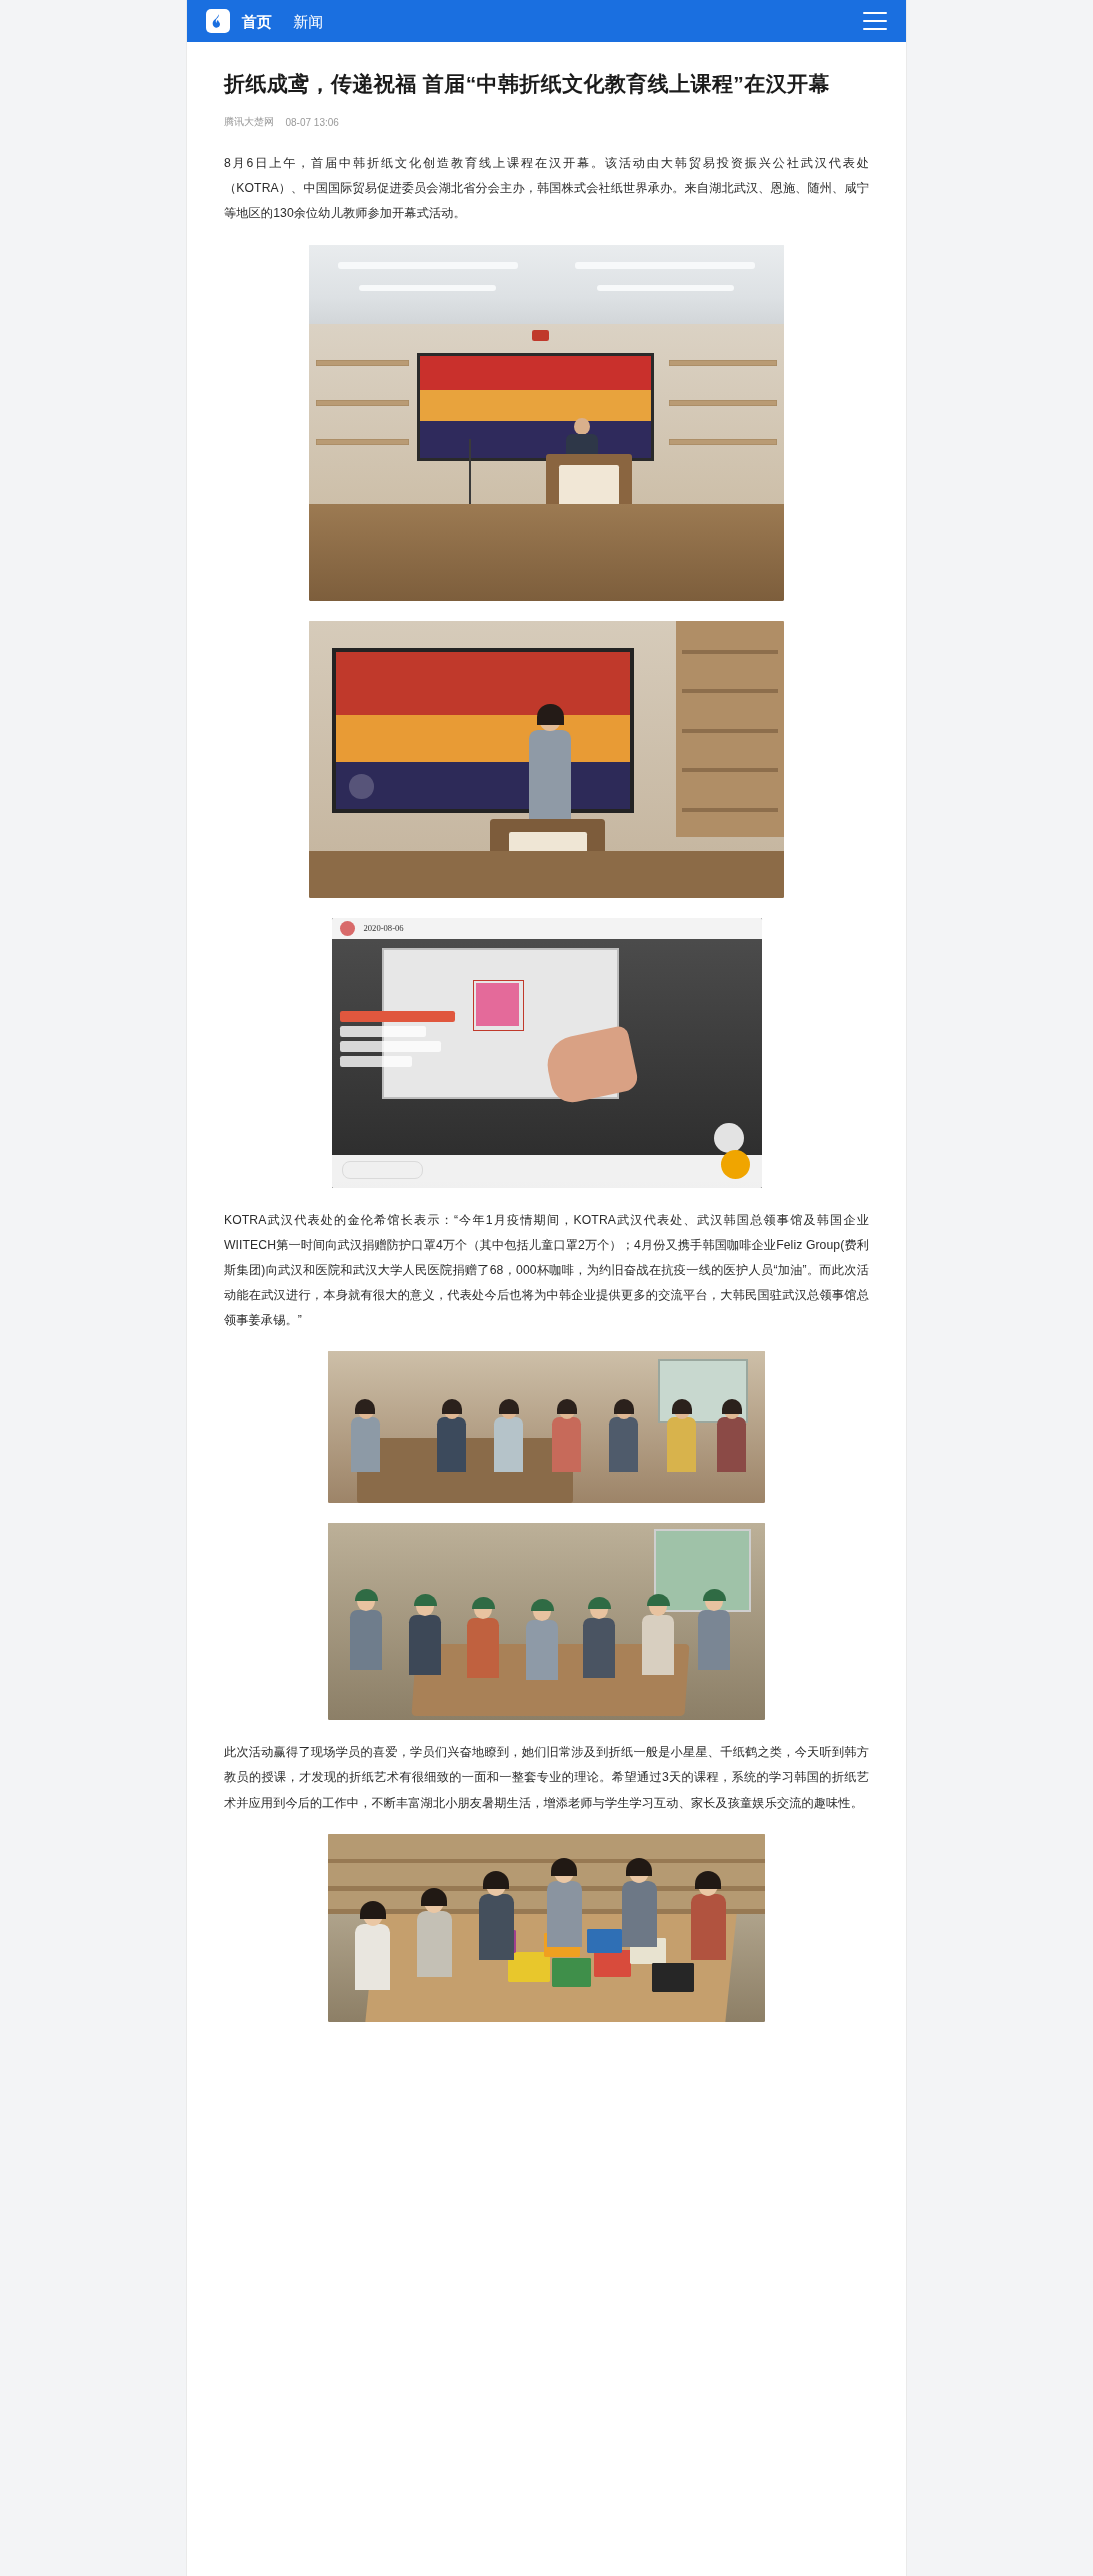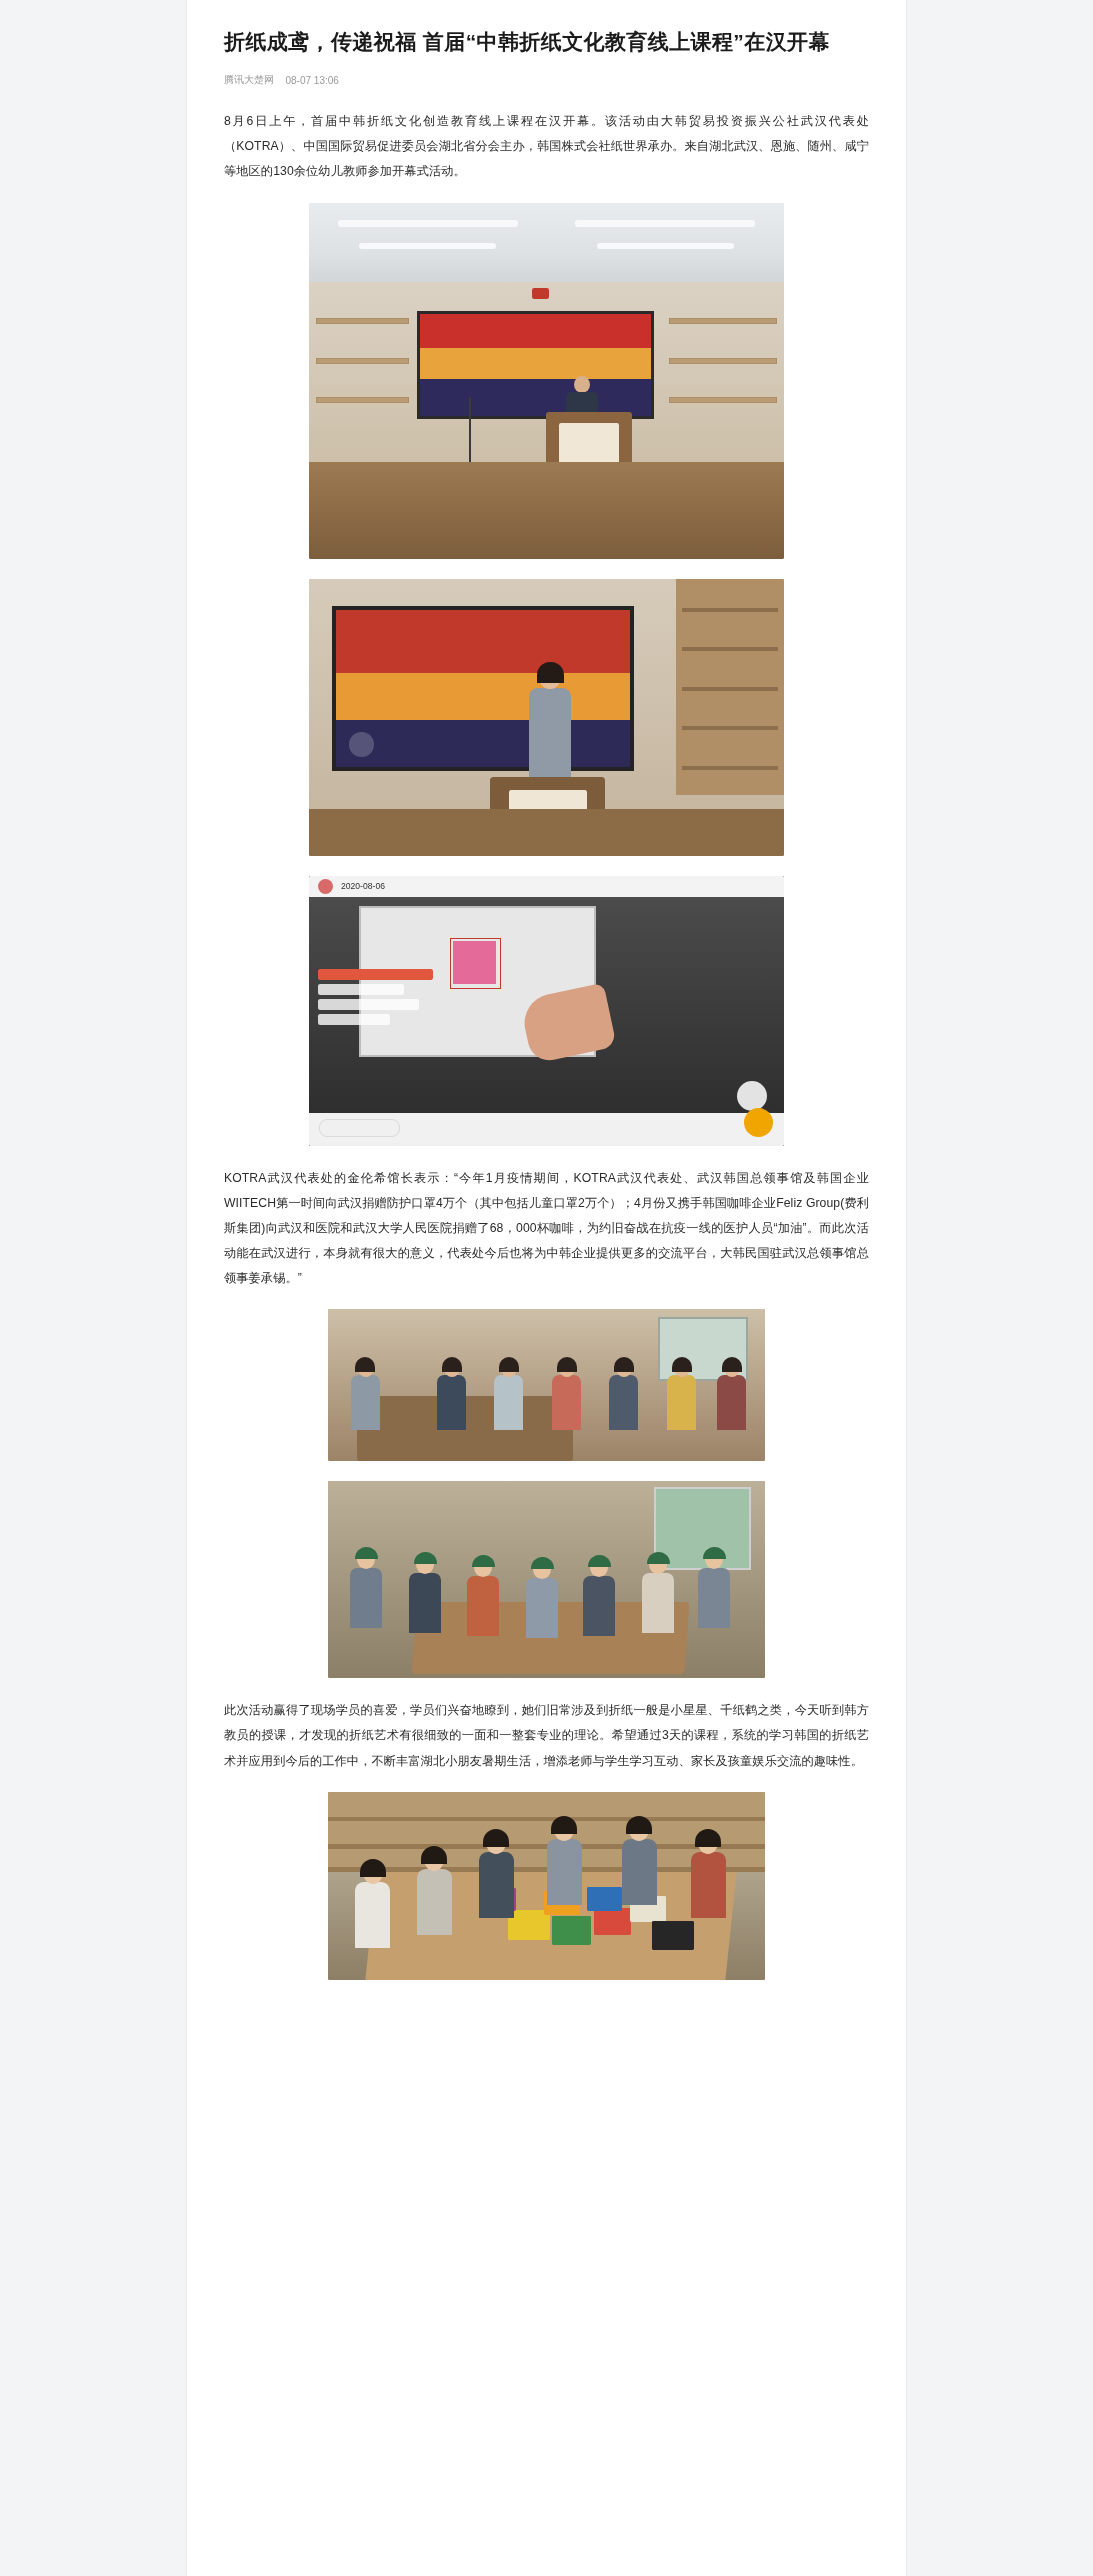--- a/index.html
+++ b/index.html
@@ -163,21 +163,21 @@
   .p2 .screen .b { position:absolute;left:0;top:70%;width:100%;height:30%;background:#2d2a58;}
   .p2 .screen .dot1{position:absolute;left:13px;bottom:10px;width:24.5px;height:24.5px;border-radius:50%;background:#ffffff33;}
   .p2 .woman { position:absolute; left:216px; top:86px; width:50px; height:115px;}
   .p2 .woman .head{position:absolute;left:14.4px;top:0;width:21.6px;height:24.5px;border-radius:50%;background:#e3bb96;}
   .p2 .woman .hair{position:absolute;left:11.5px;top:-2.9px;width:27px;height:21.6px;border-radius:13px 13px 0 0;background:#241b17;}
   .p2 .woman .body{position:absolute;left:4.3px;top:23px;width:42px;height:92px;background:#8f9aa6;border-radius:8.6px 8.6px 0 0;}
   .p2 .podium { position:absolute; left:181px; bottom:0; width:115px; height:79px; background:#7d5c3b; border-radius:3.6px 3.6px 0 0;}
   .p2 .podium .plate { position:absolute; left:18.7px; top:13px; width:78px; height:50px; background:#efe6d5; border-radius:2.2px;}
   .p2 .floor { position:absolute; left:0; bottom:0; width:100%; height:47px; background:#8c6b47;}
   
-  .p3 { width: 475px; height: 270px; background:#2f2f2f; }
+  .p3 { width: 430px; height: 270px; background:#2f2f2f;font-family:Liberation Serif, serif; }
   .p3 .vid { position:absolute; inset:0; background: linear-gradient(180deg,#4e4e4e 0%, #2a2a2a 100%);}
   .p3 .whiteboard { position:absolute; left:50px; top:30px; width:237px; height:151px; background:#e7e7e7; border:2.9px solid #bdbdbd; box-sizing:border-box;}
   .p3 .sq-pink{position:absolute;left:144px;top:65px;width:43px;height:43px;background:#e46a9a;}
   .p3 .sq-out{position:absolute;left:141px;top:62px;width:49px;height:49px;border:1.4px solid #c0392b;}
   .p3 .hand{position:absolute;left:216px;top:115px;width:86px;height:65px;background:#d9a184;border-radius:29px 10px 14.4px 21.6px;transform:rotate(-12deg);}
   .p3 .topbar3{position:absolute;left:0;top:0;width:100%;height:21.6px;background:#ffffffee;}
   .p3 .topbar3 .t{position:absolute;left:32px;top:5px;font-size:8.6px;color:#333;}
   .p3 .avatar3{position:absolute;left:8.6px;top:3.6px;width:15px;height:15px;border-radius:50%;background:#d86a6a;}
   .p3 .chat{position:absolute;left:8.6px;top:93px;width:122px;height:69px;}
   .p3 .chat b{display:block;height:10.8px;margin-bottom:4.3px;border-radius:2.2px;background:#ffffffcc;}
@@ -214,20 +214,37 @@
   .p6 .kid .h{position:absolute;left:10px;top:0;width:20px;height:21.6px;border-radius:50%;background:#eac7a4;}
   .p6 .kid .hair{position:absolute;left:7.2px;top:-2.9px;width:26px;height:17.3px;border-radius:13px 13px 0 0;background:#211914;}
   .p6 .kid .b{position:absolute;left:2.9px;top:20px;width:35px;height:66px;border-radius:8.6px 8.6px 0 0;}
 </style>
 </head>
 <body>
 
 <div class="page">
   <div class="article-shell">
 
+    <div class="topbar">
+      <div class="brand-mark">
+        <svg width="16" height="16" viewBox="0 0 24 24" aria-hidden="true">
+          <path d="M13 2c1 4-2 5-3.5 7.5C8 12 8.5 14 10 15c-0.5-2 0.5-3.5 2-4.5 0 2.5 3 3.5 3 6.5 0 3-2.4 5-5 5-3.3 0-6-2.6-6-6C4 10 11 9 13 2z" fill="#1a6fe0"></path>
+        </svg>
+      </div>
+      <div class="nav-links">
+        <a class="nav-link active" href="#">首页</a>
+        <a class="nav-link" href="#">新闻</a>
+      </div>
+      <div class="spacer"></div>
+      <div class="hamburger">
+        <span></span>
+          <span></span>
+          <span></span>
+      </div>
+    </div>
 
     <div class="article-body">
 
       <h1 class="title">折纸成鸢，传递祝福 首届“中韩折纸文化教育线上课程”在汉开幕</h1>
 
       <div class="meta">
         <span>腾讯大楚网</span>
         <span>08-07 13:06</span>
       </div>
 

